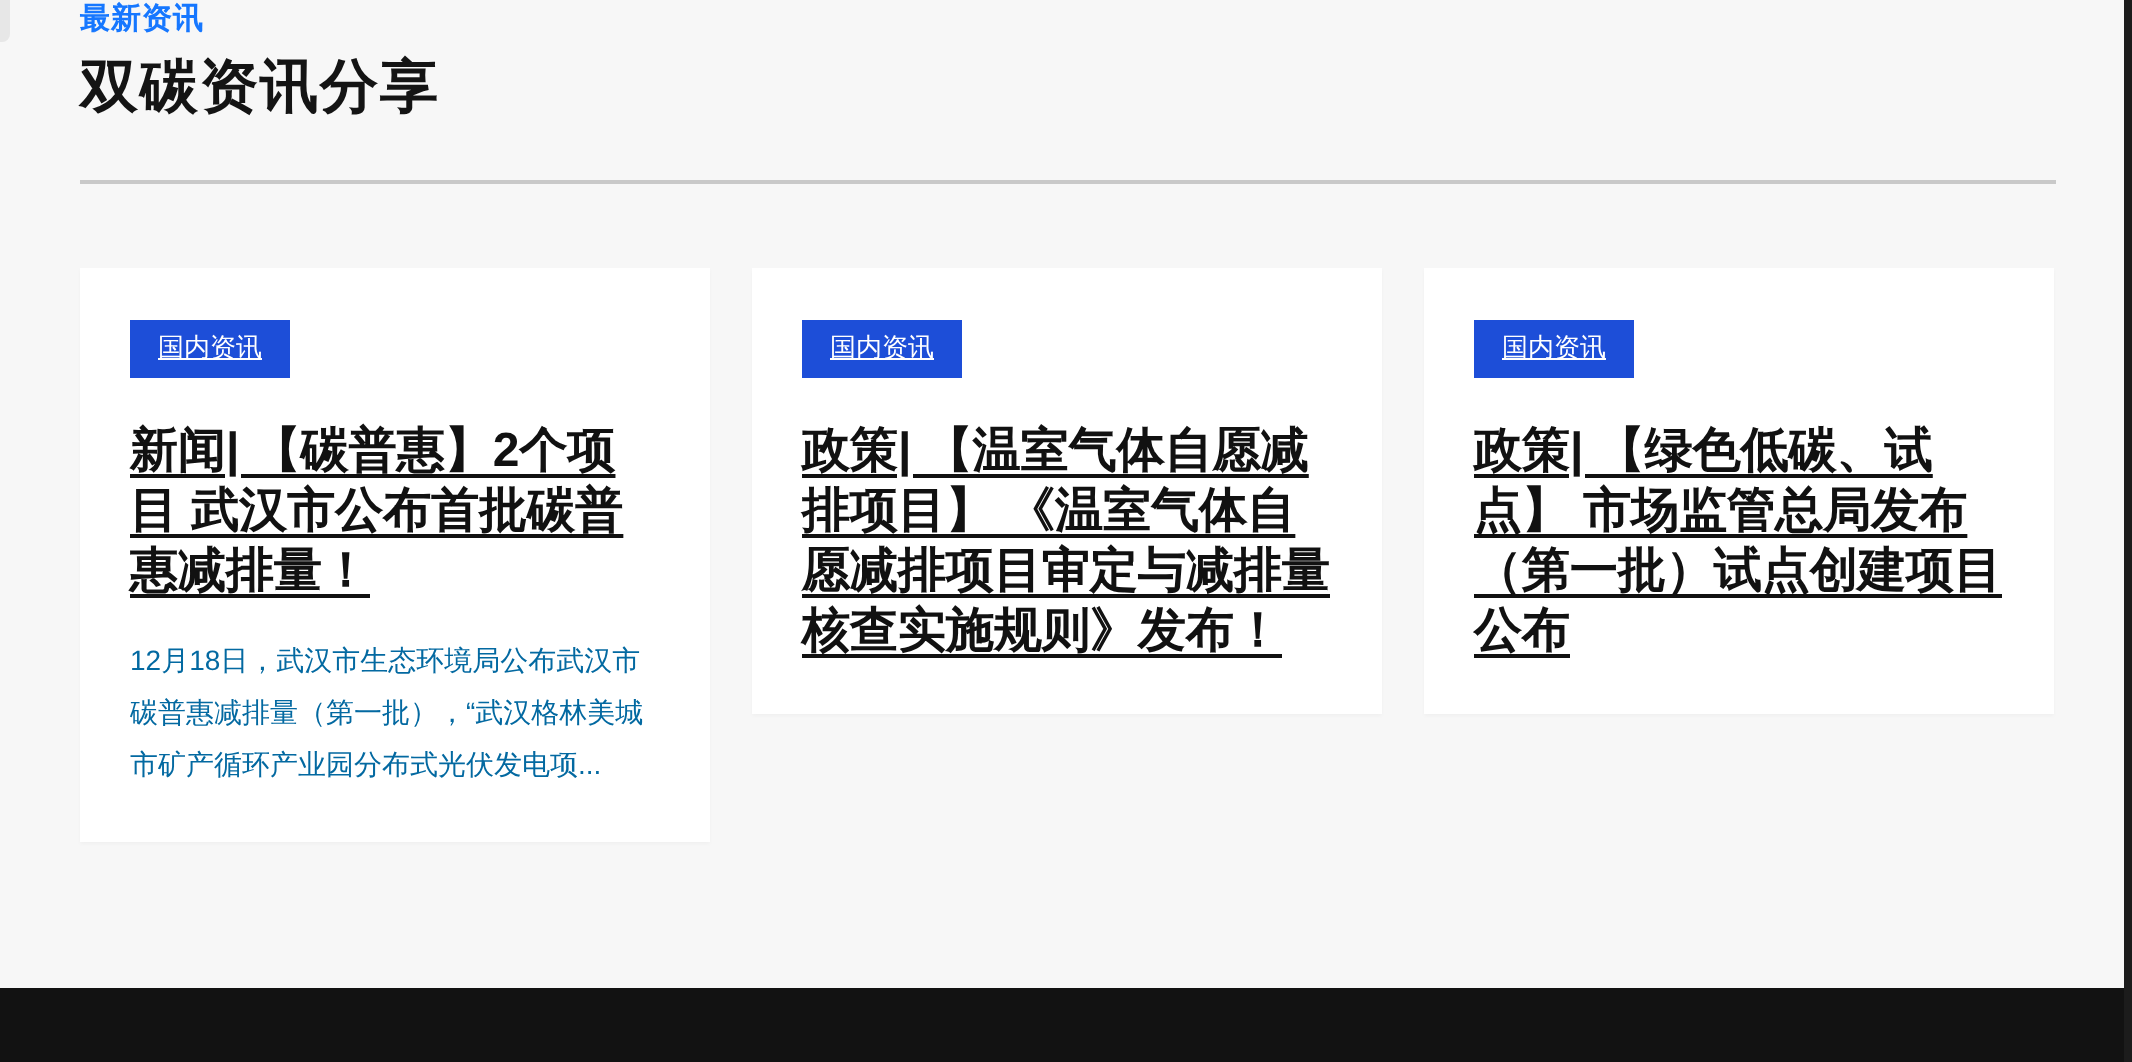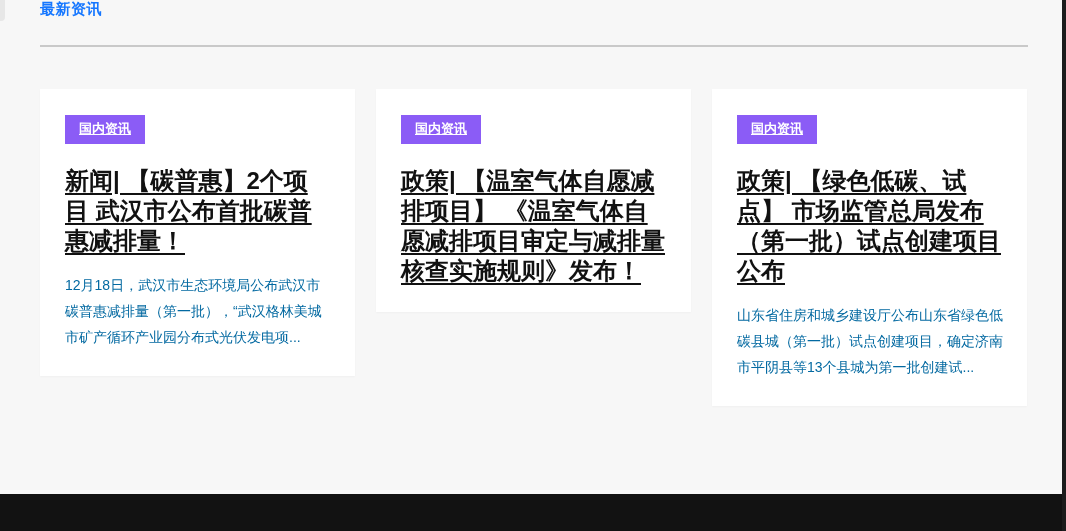--- a/index.html
+++ b/index.html
@@ -58,24 +58,24 @@
   }
   .news-card {
     width: 315px;
     background: #ffffff;
     padding: 26px 24px 26px 25px;
     box-shadow: 0 1px 2px rgba(0,0,0,0.03);
     cursor: pointer;
   }
   .badge {
     display: inline-block;
-    background: #8b5cf6;
+    background: #1d4ed8;
     color: #ffffff;
     font-size: 13px;
-    font-weight: 700;
+    font-weight: 400;
     text-decoration: underline;
     padding: 5px 14px 6px 14px;
     cursor: pointer;
   }
   .card-title {
     margin-top: 22px;
     color: #111111;
     font-size: 24px;
     font-weight: 800;
     line-height: 30px;
@@ -98,37 +98,37 @@
   }
 </style>
 </head>
 <body>
 
 <div class="scroll-nub"></div>
 <div class="window-edge"></div>
 
 <div class="content">
   <div class="eyebrow">最新资讯</div>
+  <h1 class="page-title">双碳资讯分享</h1>
   <div class="divider"></div>
 
   <div class="cards-row">
 
     <div class="news-card">
       <span class="badge">国内资讯</span>
       <div class="card-title">新闻| 【碳普惠】2个项目 武汉市公布首批碳普惠减排量！</div>
       <div class="card-excerpt">12月18日，武汉市生态环境局公布武汉市碳普惠减排量（第一批），“武汉格林美城市矿产循环产业园分布式光伏发电项...</div>
     </div>
 
     <div class="news-card">
       <span class="badge">国内资讯</span>
       <div class="card-title">政策| 【温室气体自愿减排项目】 《温室气体自愿减排项目审定与减排量核查实施规则》发布！</div>
     </div>
 
     <div class="news-card">
       <span class="badge">国内资讯</span>
       <div class="card-title">政策| 【绿色低碳、试点】 市场监管总局发布（第一批）试点创建项目公布</div>
-      <div class="card-excerpt">山东省住房和城乡建设厅公布山东省绿色低碳县城（第一批）试点创建项目，确定济南市平阴县等13个县城为第一批创建试...</div>
     </div>
 
   </div>
 </div>
 
 <div class="footer-bar"></div>
 
 </body></html>

